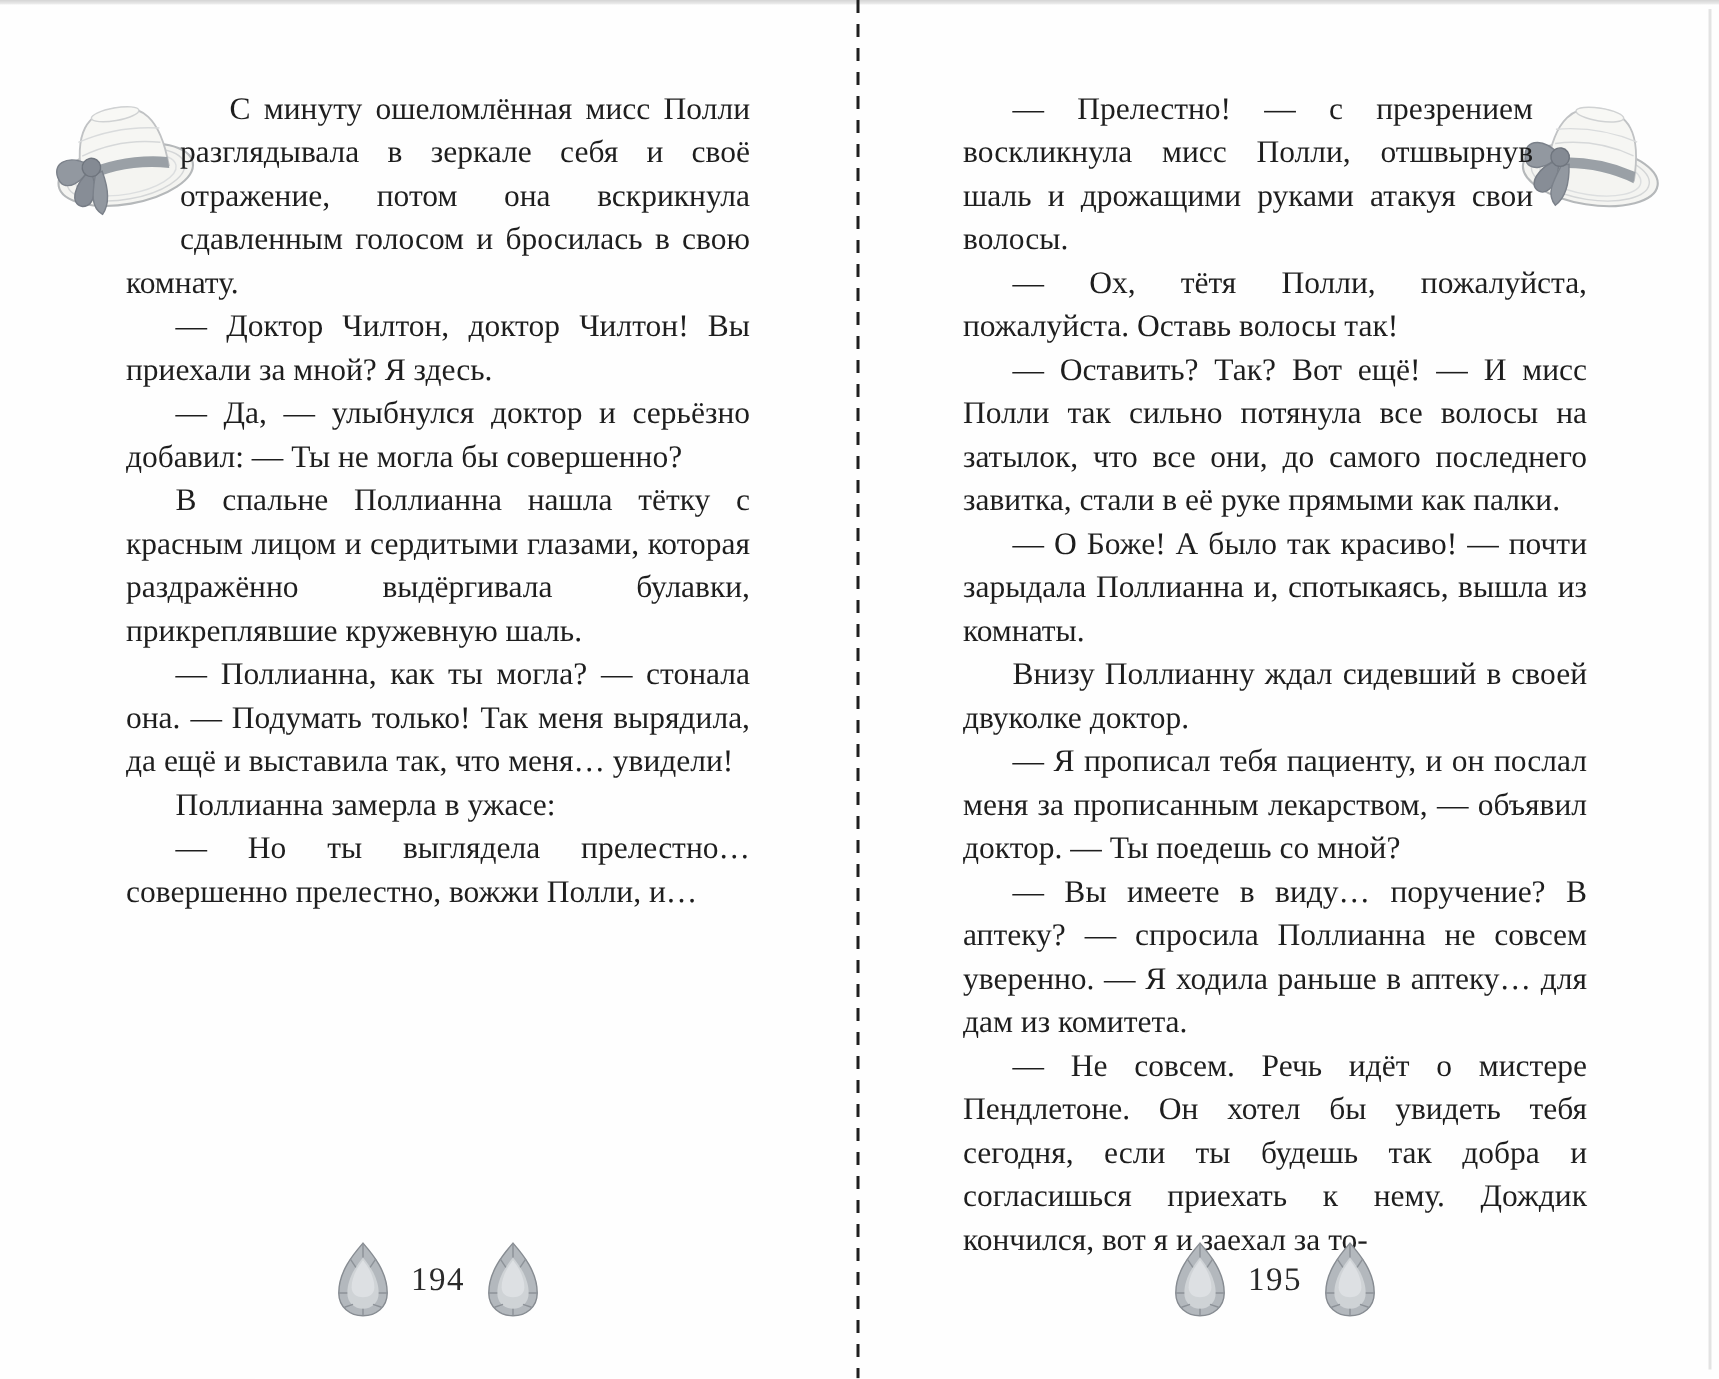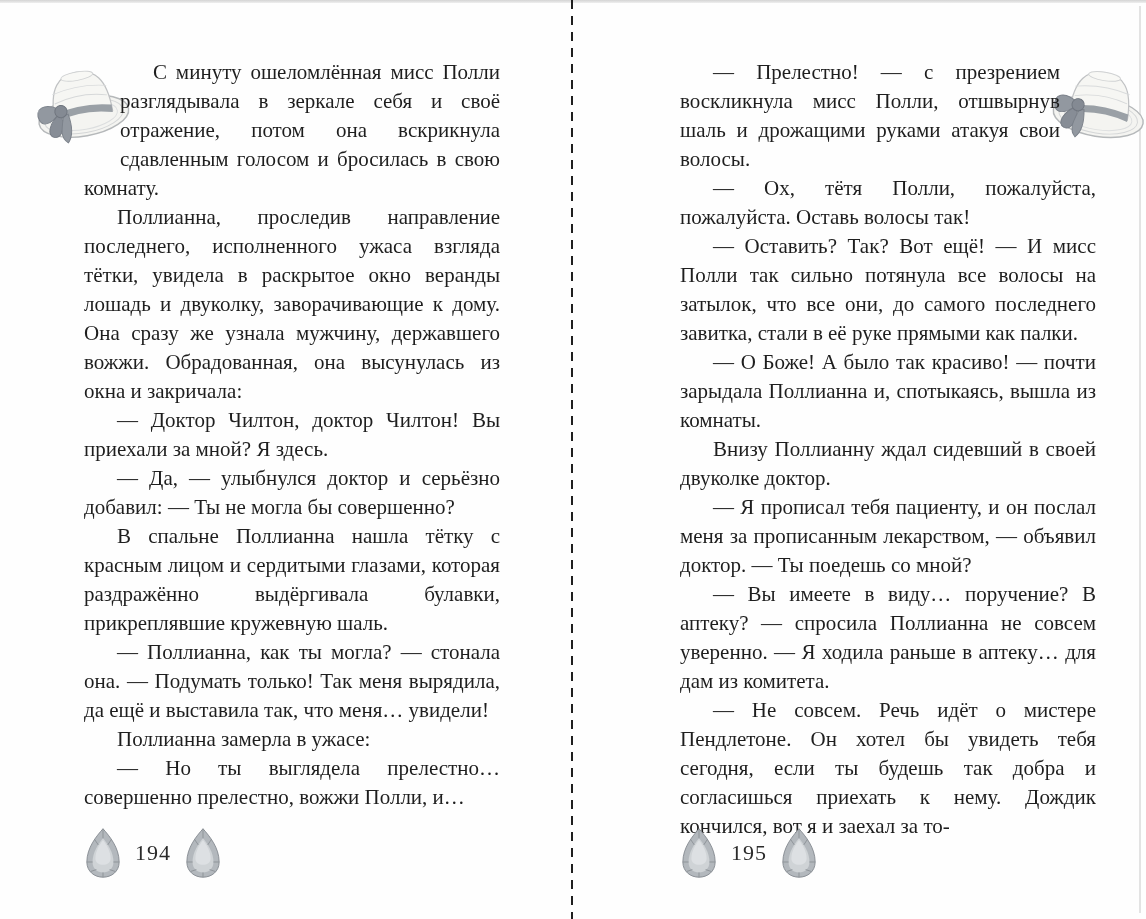--- a/index.html
+++ b/index.html
@@ -39,21 +39,21 @@
       transparent 9px, transparent 16px
     );
   }
   .page {
     position: absolute;
     top: 58px;
     width: 416px;
     height: 846px;
   }
   .page-left  { left: 84px;  }
-  .page-right { left: 680px; }
+  .page-right { left: 642px; }
 
   .content {
     font-size: 21px;
     line-height: 29px;
     color: #1e1e1e;
     text-align: justify;
   }
   .para {
     margin: 0;
     text-indent: 33px;
@@ -69,21 +69,21 @@
   .hat-right {
     float: right;
     margin: 0 -56px 4px -12px;
   }
   .footer {
     position: absolute;
     top: 768px;
     left: 0;
     right: 0;
     display: flex;
-    justify-content: flex-start;
+    justify-content: center;
     align-items: center;
     gap: 11px;
   }
   .pagenum {
     font-size: 22px;
     color: #2a2a2a;
     letter-spacing: 1px;
     line-height: 1;
     padding: 0 2px;
   }
@@ -117,21 +117,20 @@
             <ellipse cx="57" cy="19" rx="17" ry="4.5" fill="#f8f8f5" stroke="#d0d2d3" stroke-width="1"></ellipse>
             <path d="M26 55 Q57 47 88 55 L88 63 Q57 54 26 63 Z" fill="#9aa0a6"></path>
             <path d="M33 51 C18 40 6 46 10 58 C13 67 27 63 33 51 Z" fill="#9298a0" stroke="#7b818a" stroke-width="1"></path>
             <path d="M33 55 C20 62 14 76 23 79 C32 81 36 66 33 55 Z" fill="#878d96" stroke="#767c85" stroke-width="1"></path>
             <path d="M36 58 C32 70 28 80 36 87 C43 80 43 68 41 57 Z" fill="#9298a0" stroke="#7b818a" stroke-width="1"></path>
             <circle cx="34" cy="53" r="6.5" fill="#848a93" stroke="#6f757e" stroke-width="1"></circle>
           </g>
         </svg>
       </div>
     <p class="para">С минуту ошеломлённая мисс Полли разглядывала в зеркале себя и своё отражение, потом она вскрикнула сдавленным голосом и бросилась в свою комнату.</p>
-        <p class="para">Поллианна, проследив направление последнего, исполненного ужаса взгляда тётки, увидела в раскрытое окно веранды лошадь и двуколку, заворачивающие к дому. Она сразу же узнала мужчину, державшего вожжи. Обрадованная, она высунулась из окна и закричала:</p>
         <p class="para">— Доктор Чилтон, доктор Чилтон! Вы приехали за мной? Я здесь.</p>
         <p class="para">— Да, — улыбнулся доктор и серьёзно добавил: — Ты не могла бы совершенно?</p>
         <p class="para">В спальне Поллианна нашла тётку с красным лицом и сердитыми глазами, которая раздражённо выдёргивала булавки, прикреплявшие кружевную шаль.</p>
         <p class="para">— Поллианна, как ты могла? — стонала она. — Подумать только! Так меня вырядила, да ещё и выставила так, что меня… увидели!</p>
         <p class="para">Поллианна замерла в ужасе:</p>
         <p class="para">— Но ты выглядела прелестно… совершенно прелестно, вожжи Полли, и…</p>
       </div>
     <div class="footer">
       <span class="gem">
         <svg viewBox="0 0 40 54" xmlns="http://www.w3.org/2000/svg">

